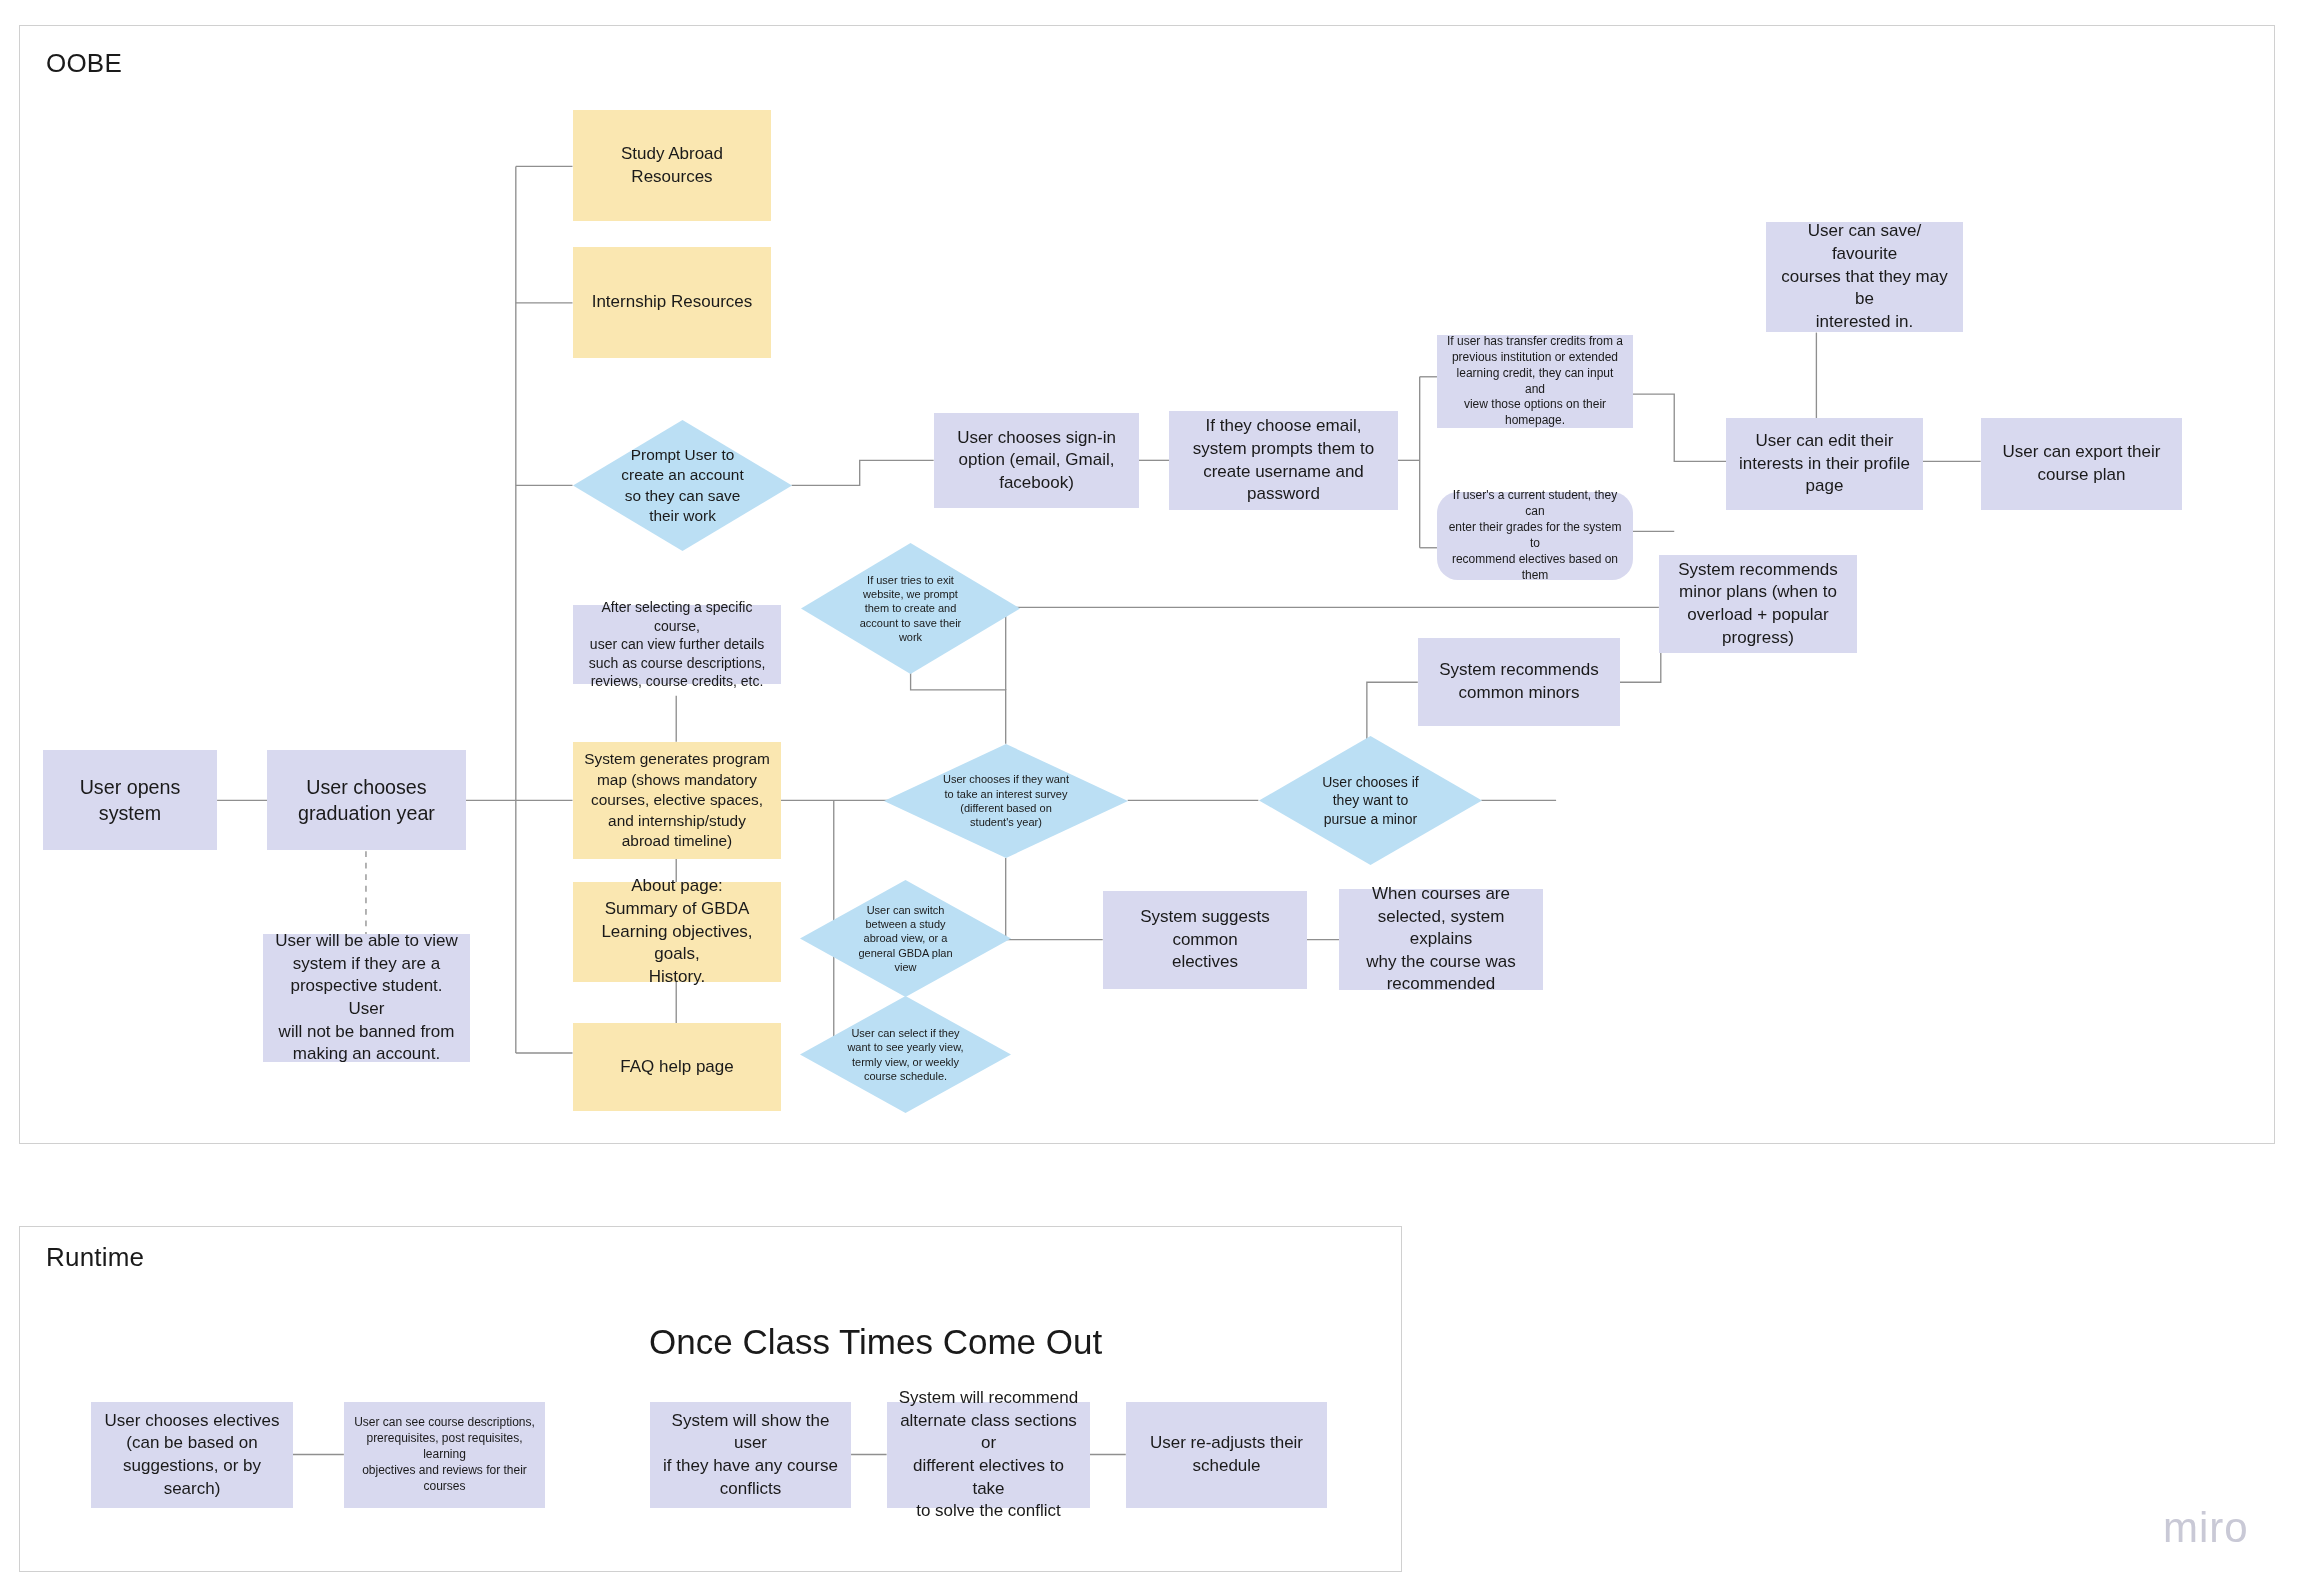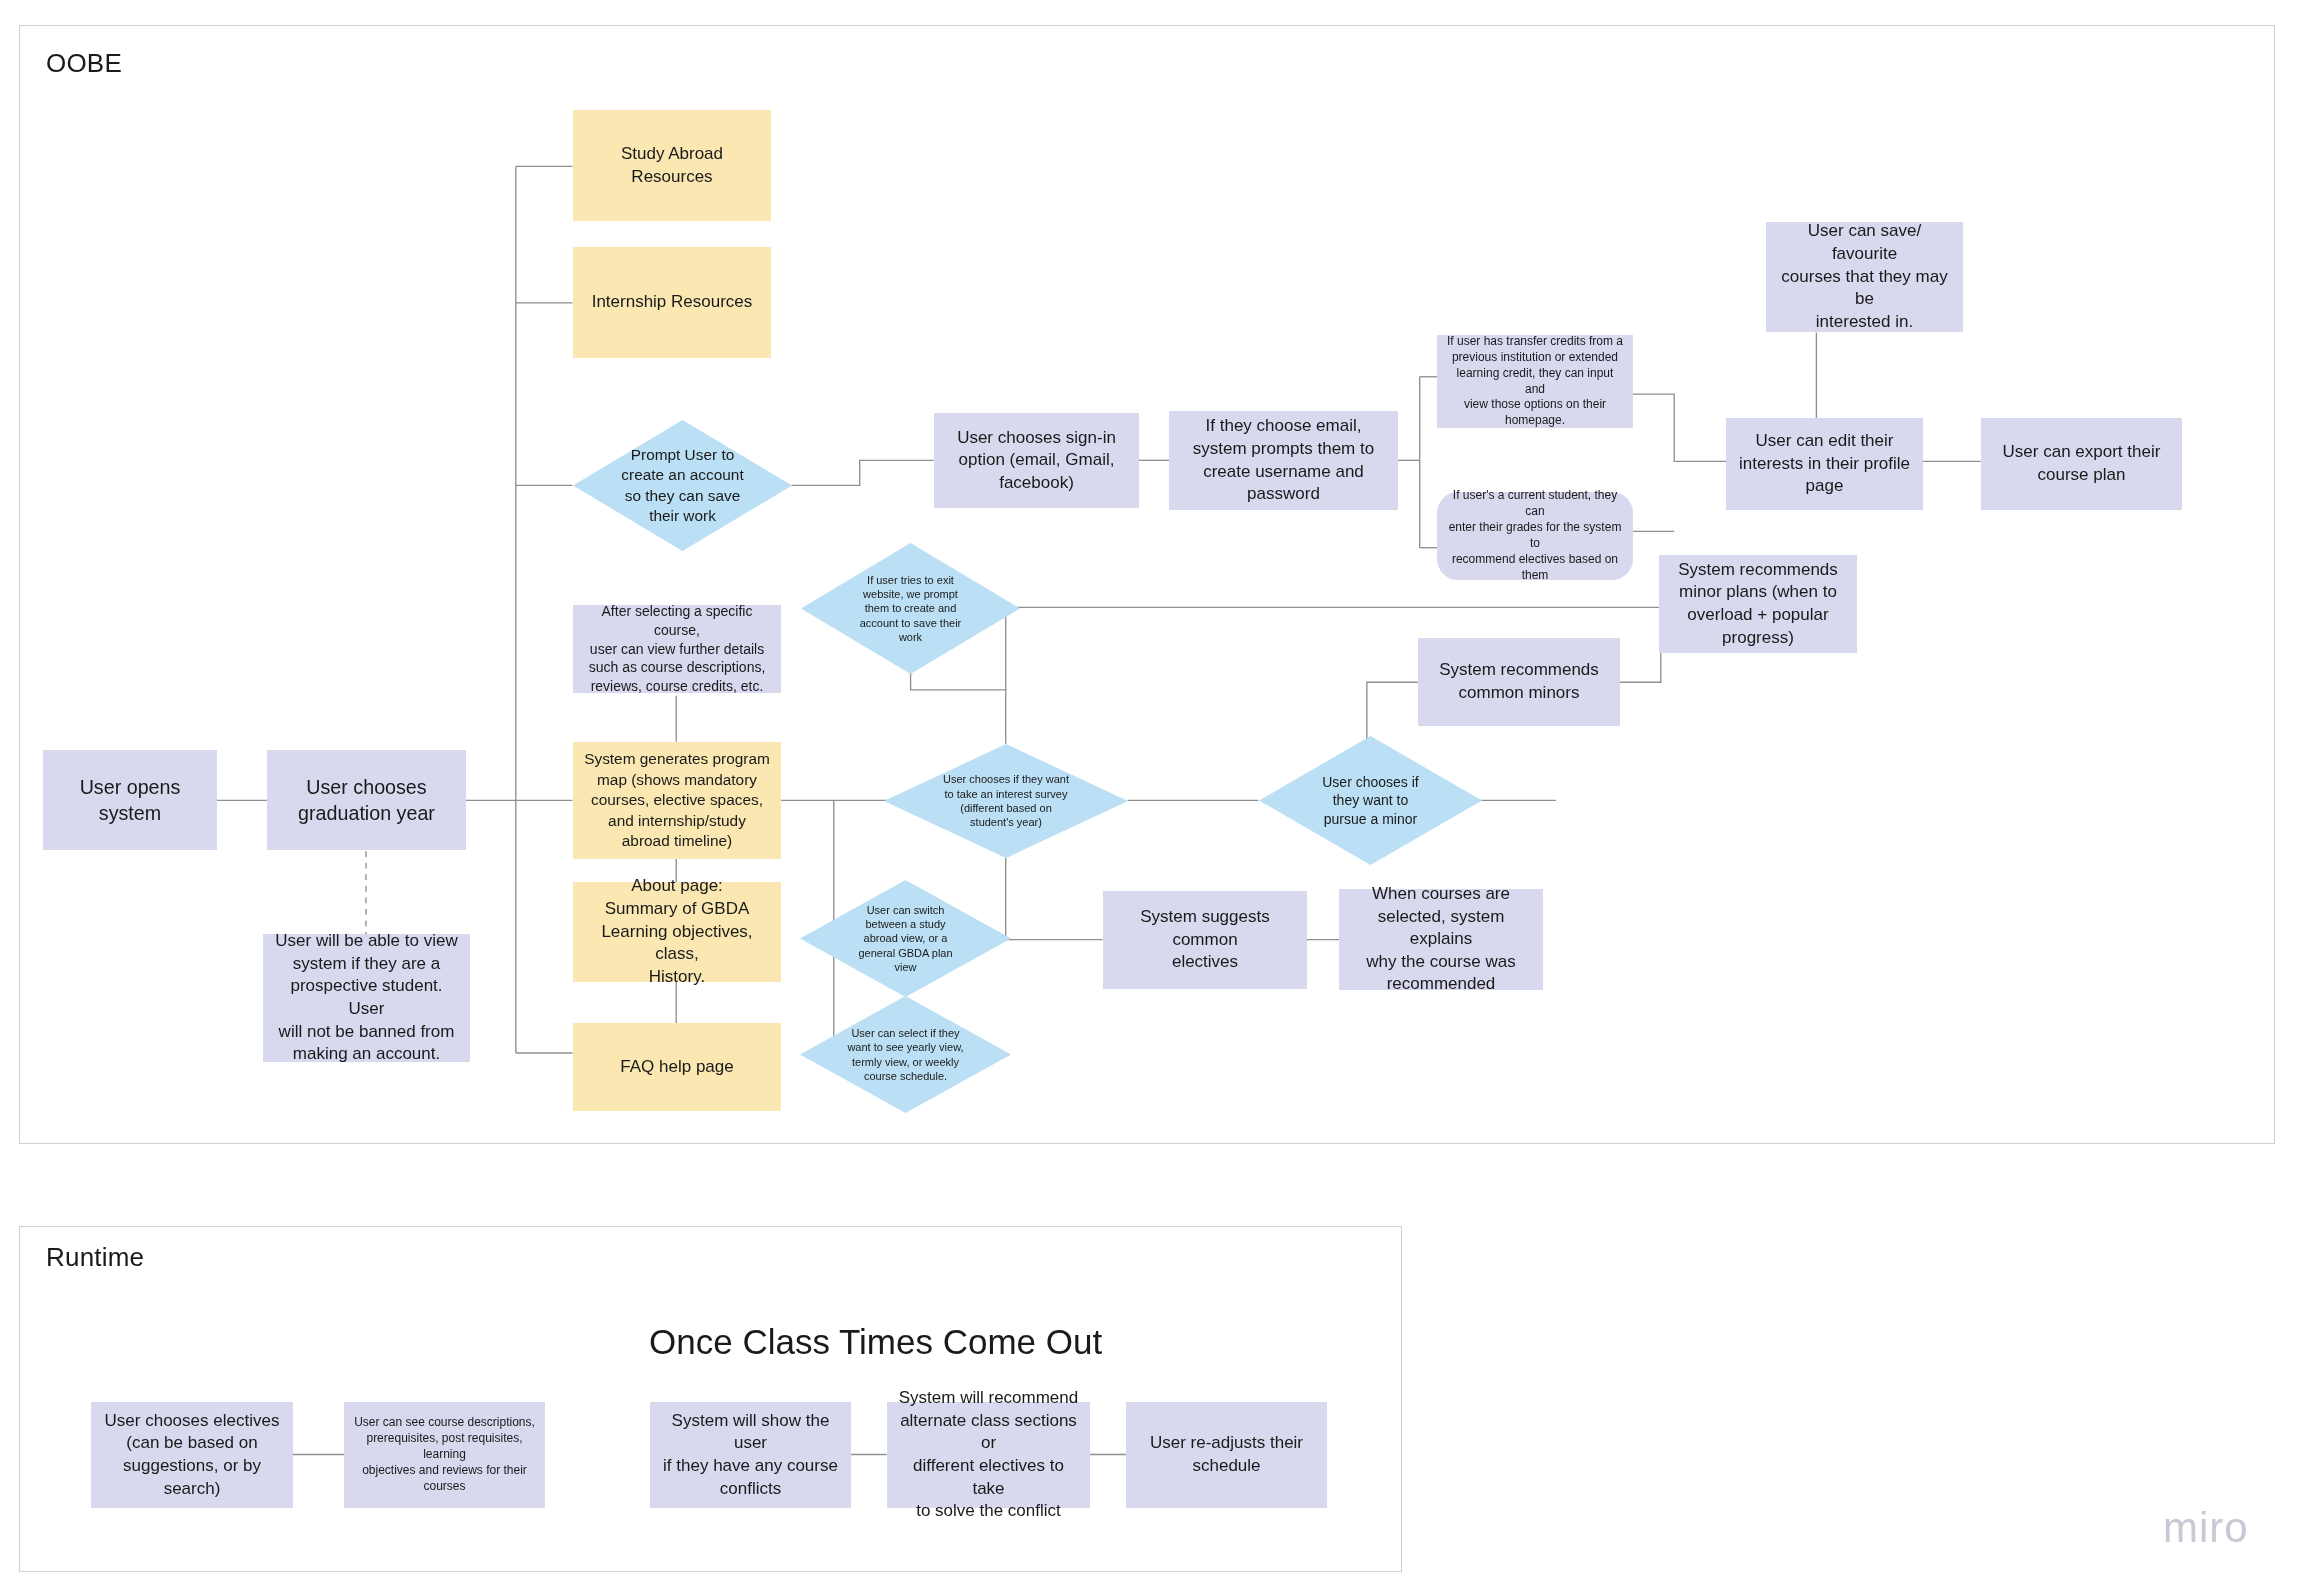--- a/index.html
+++ b/index.html
@@ -168,21 +168,21 @@
 course plan</div>
 
   <div class="node purple f17" style="left:1659px;top:555px;width:198px;height:98px;">System recommends
 minor plans (when to
 overload + popular
 progress)</div>
 
   <div class="node purple f17" style="left:1418px;top:638px;width:202px;height:88px;">System recommends
 common minors</div>
 
-  <div class="node purple f14" style="left:573px;top:605px;width:208px;height:88px;">After selecting a specific course,
+  <div class="node purple f14" style="left:573px;top:605px;width:208px;height:79px;">After selecting a specific course,
 user can view further details
 such as course descriptions,
 reviews, course credits, etc.</div>
 
   <div class="node purple f20" style="left:43px;top:750px;width:174px;height:100px;">User opens system</div>
 
   <div class="node purple f20" style="left:267px;top:750px;width:199px;height:100px;">User chooses
 graduation year</div>
 
   <div class="node purple f17" style="left:263px;top:934px;width:207px;height:128px;">User will be able to view
@@ -192,21 +192,21 @@
 making an account.</div>
 
   <div class="node yellow f16" style="left:573px;top:742px;width:208px;height:117px;">System generates program
 map (shows mandatory
 courses, elective spaces,
 and internship/study
 abroad timeline)</div>
 
   <div class="node yellow f17" style="left:573px;top:882px;width:208px;height:100px;">About page:
 Summary of GBDA
-Learning objectives, class,
+Learning objectives, goals,
 History.</div>
 
   <div class="node yellow f17" style="left:573px;top:1023px;width:208px;height:88px;">FAQ help page</div>
 
   <div class="diamond" style="left:884px;top:744px;width:244px;height:114px;">
     <span class="dshape"></span>
     <span class="dtext f11">User chooses if they want
 to take an interest survey
 (different based on
 student's year)</span>

